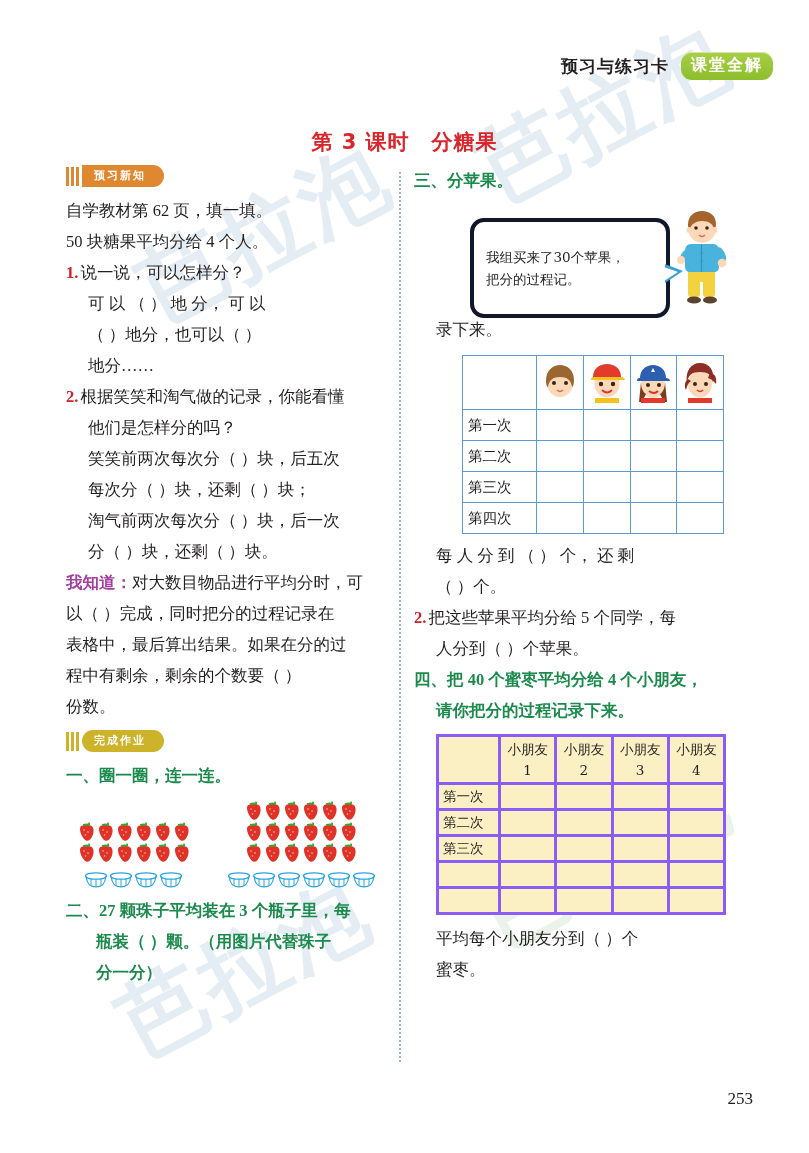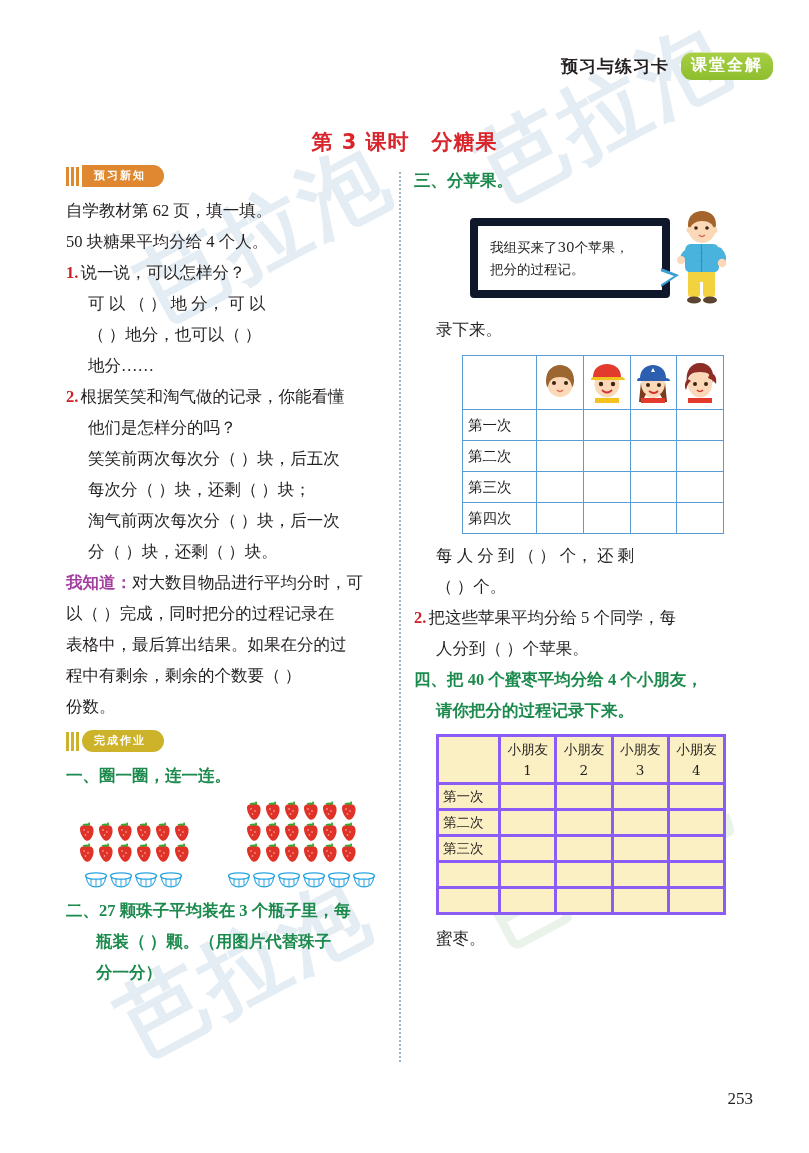--- a/index.html
+++ b/index.html
@@ -107,22 +107,22 @@
   .berry-rows { display: flex; flex-direction: column; gap: 1px; }
   .berry-row { display: flex; gap: 0px; }
   .basket-row { display: flex; gap: 1px; margin-top: 9px; }
 
   
   .bubble-wrap {
     position: relative; margin: 8px 0 2px 0; height: 108px;
   }
   .bubble {
     position: absolute; left: 56px; top: 14px;
-    width: 200px; padding: 10px 12px;
-    border: 8px solid #0f172a; border-radius: 4px;
+    width: 200px; padding: 24px 12px;
+    border: 4px solid #0f172a; border-radius: 14px;
     background: #fff; font-size: 13.5px; line-height: 22px;
     color: #231f20; font-family: "DejaVu Serif", serif;
   }
   .bubble:after {
     content:""; position:absolute; right: -17px; top: 42px;
     width: 0; height: 0;
     border-left: 18px solid #3aa0d6;
     border-top: 7px solid transparent;
     border-bottom: 12px solid transparent;
   }
@@ -767,18 +767,19 @@
         <td class="rh"></td>
         <td></td>
         <td></td>
         <td></td>
         <td></td>
       </tr>
     </tbody>
       </table>
 
     <div class="txt">
+      <p class="line indent">平均每个小朋友分到（        ）个</p>
       <p class="line indent">蜜枣。</p>
     </div>
   </div>
 
   <div class="pageno">253</div>
 </div>
 
 </body></html>

